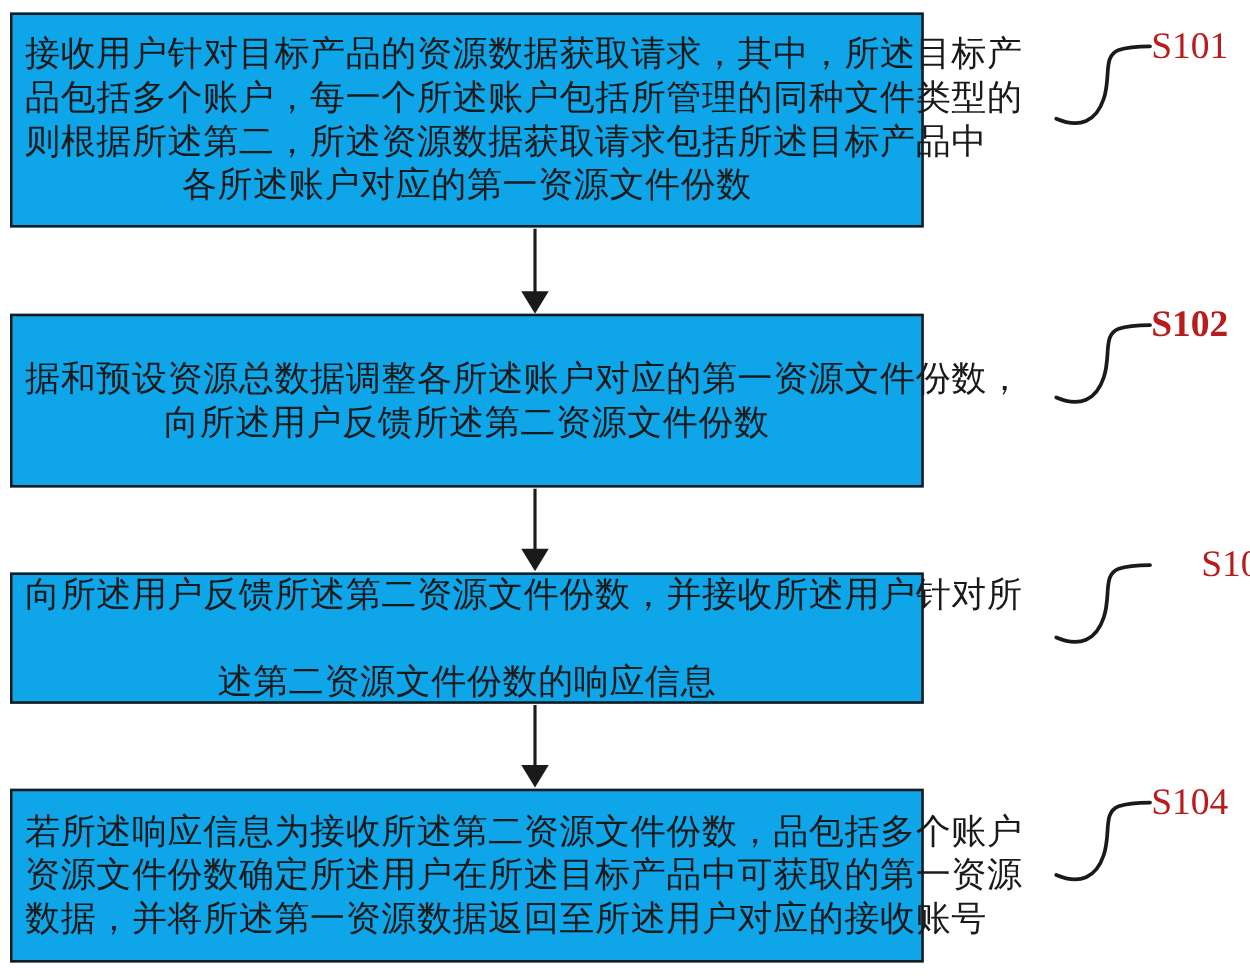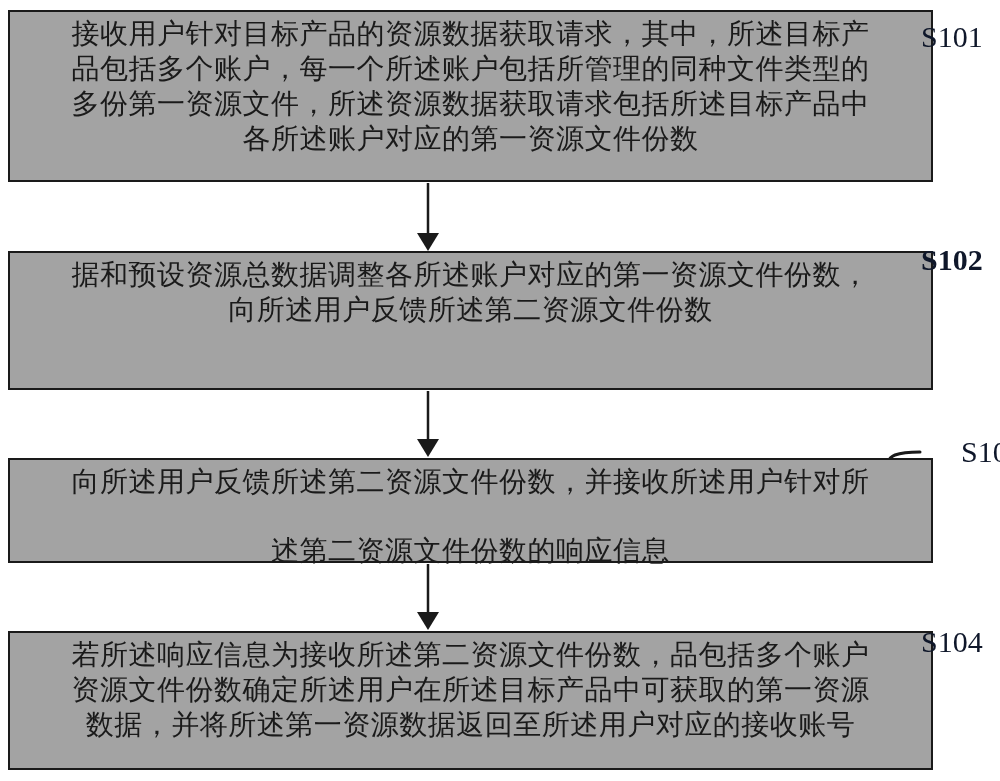--- a/index.html
+++ b/index.html
@@ -12,47 +12,48 @@
     width: 1000px;
     height: 781px;
     background: #ffffff;
     font-family: "Liberation Serif", "DejaVu Serif", serif;
     color: #1a1a1a;
     overflow: hidden;
   }
   .step-box {
     position: absolute;
     left: 8px;
-    width: 925px;
+    width: 731px;
     border: 2.5px solid #1a1a1a;
-    background: #a3a3a3;
+    background: #0ea5e9;
     box-sizing: border-box;
     display: flex;
     flex-direction: column;
+    justify-content: center;
     padding: 4px 10px;
   }
   .step-box .line {
     font-size: 28px;
     line-height: 35px;
     text-align: center;
     letter-spacing: 0.5px;
     white-space: nowrap;
   }
   #box-s101 { top: 10px;  height: 172px; }
   #box-s102 { top: 251px; height: 139px; }
   #box-s103 { top: 458px; height: 105px; gap: 34px; }
   #box-s104 { top: 631px; height: 139px; }
   .step-label {
     position: absolute;
     left: 921px;
     width: 75px;
     font-size: 30px;
     line-height: 36px;
     font-family: "Liberation Serif", "DejaVu Serif", serif;
-    color: #0f172a;
+    color: #b91c1c;
     text-align: left;
   }
   #label-s101 { top: 19px; }
   #label-s102 { top: 242px; font-weight: bold; }
   #label-s103 { top: 434px; margin-left: 40px; }
   #label-s104 { top: 624px; }
   #overlay {
     position: absolute;
     left: 0;
     top: 0;
@@ -95,21 +96,21 @@
 
     <path d="M 845 95 C 864 103 877 97 883 79 C 889 61 882 45 895 40 Q 903 37 920 37"></path>
     <path d="M 845 318 C 864 326 877 320 883 302 C 889 284 882 268 895 263 Q 903 260 920 260"></path>
     <path d="M 845 510 C 864 518 877 512 883 494 C 889 476 882 460 895 455 Q 903 452 920 452"></path>
     <path d="M 845 700 C 864 708 877 702 883 684 C 889 666 882 650 895 645 Q 903 642 920 642"></path>
   </svg>
 
   <div class="step-box" id="box-s101">
     <div class="line">接收用户针对目标产品的资源数据获取请求，其中，所述目标产</div>
     <div class="line">品包括多个账户，每一个所述账户包括所管理的同种文件类型的</div>
-    <div class="line">多份第一资源文件，所述资源数据获取请求包括所述目标产品中</div>
+    <div class="line">则根据所述第二，所述资源数据获取请求包括所述目标产品中</div>
     <div class="line">各所述账户对应的第一资源文件份数</div>
   </div>
 
   <div class="step-box" id="box-s102">
     <div class="line">据和预设资源总数据调整各所述账户对应的第一资源文件份数，</div>
     <div class="line">向所述用户反馈所述第二资源文件份数</div>
   </div>
 
   <div class="step-box" id="box-s103">
     <div class="line">向所述用户反馈所述第二资源文件份数，并接收所述用户针对所</div>

